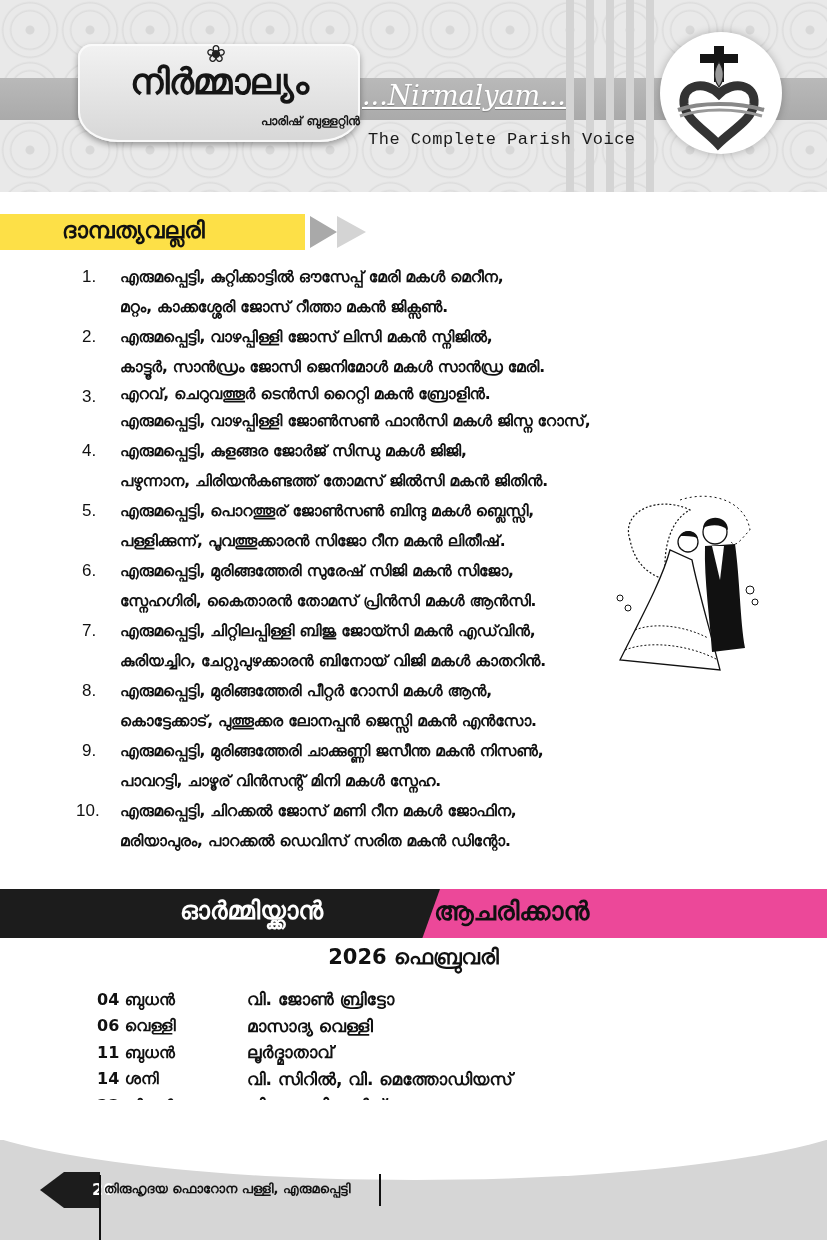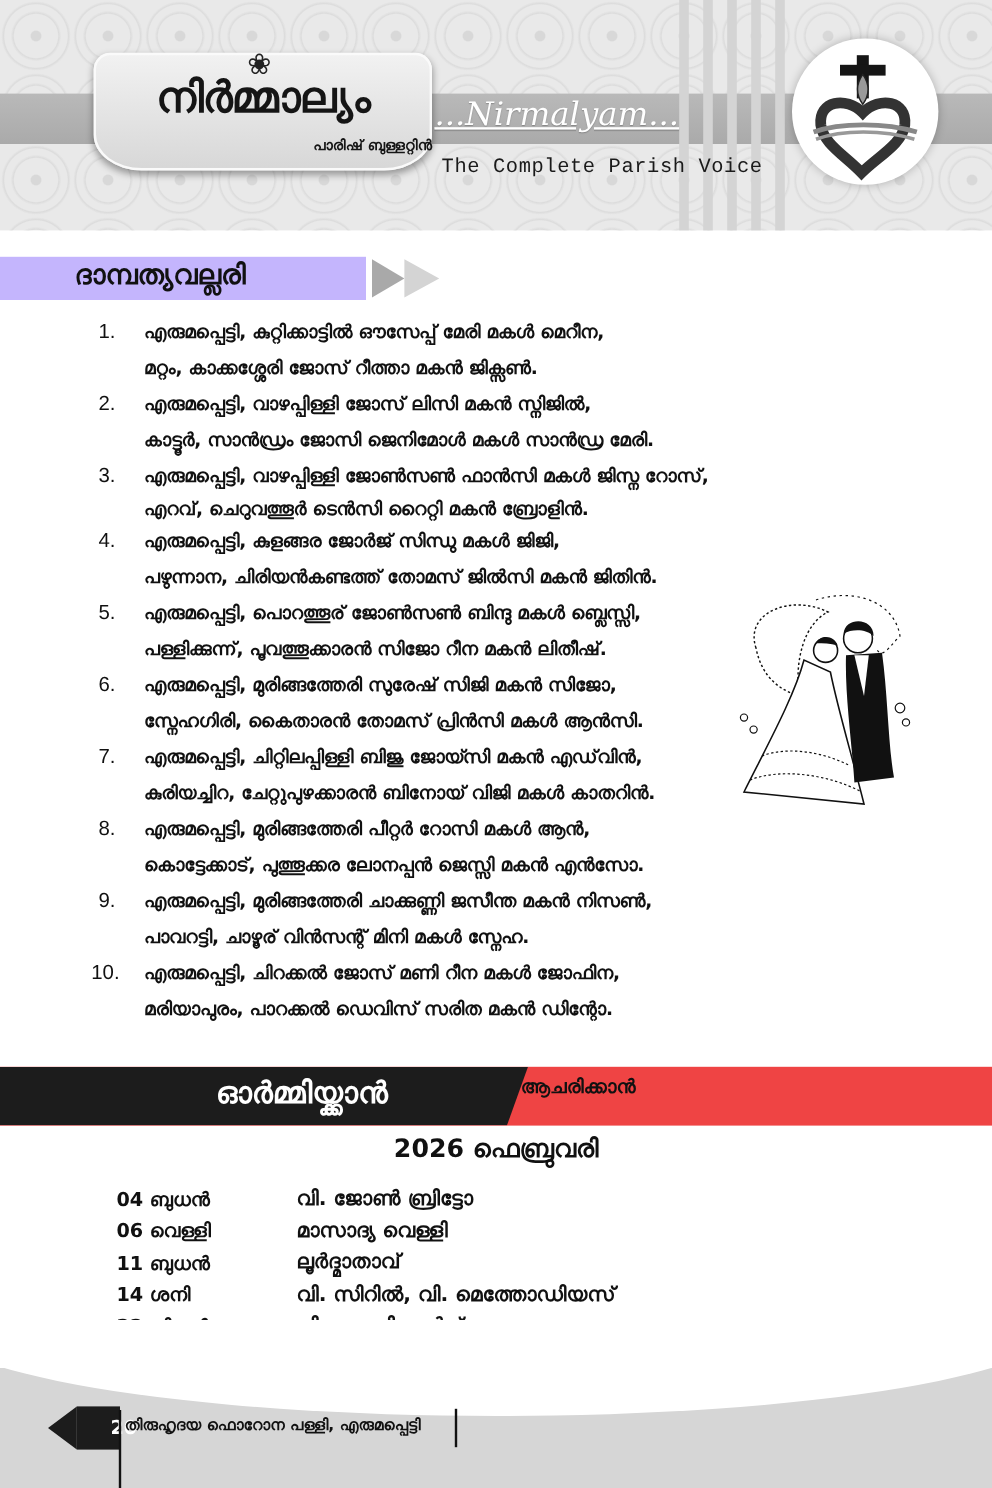--- a/index.html
+++ b/index.html
@@ -52,51 +52,51 @@
   .brand-tagline {
     position: absolute; left: 368px; top: 130px;
     font-family: "Liberation Mono", monospace; font-size: 17px; color: #1a1a1a; letter-spacing: 0.5px;
   }
   .emblem {
     position: absolute; left: 660px; top: 32px; width: 122px; height: 122px; border-radius: 50%;
     background: #ffffff; box-shadow: 0 0 8px rgba(0,0,0,0.25);
   }
   
   .sec1-heading {
-    position: absolute; left: 0; top: 214px; width: 305px; height: 36px; background: #c4b5fd;
+    position: absolute; left: 0; top: 214px; width: 305px; height: 36px; background: #fde047;
   }
   .sec1-heading span {
     position: absolute; left: 62px; top: 3px; font-weight: bold; font-size: 23px; color: #111;
   }
   .arrow { position: absolute; top: 216px; width: 0; height: 0;
     border-top: 16px solid transparent; border-bottom: 16px solid transparent; }
   .arrow.a1 { left: 310px; border-left: 27px solid #a9a9a9; }
   .arrow.a2 { left: 337px; border-left: 29px solid #d4d4d4; }
 
   
   .marriage-list { position: absolute; left: 80px; top: 262px; width: 620px; }
   .m-item { position: relative; padding-left: 40px; }
   .m-num { position: absolute; left: 2px; top: 0; font-family: "Liberation Sans", sans-serif; font-size: 17px; line-height: 30px; }
   .m-line { font-weight: bold; font-size: 15.5px; line-height: 30px; white-space: nowrap; letter-spacing: -0.2px; }
   .m-line.l2 { line-height: 30px; }
   .wedding-art {
     position: absolute; left: 600px; top: 480px; width: 180px; height: 200px;
   }
 
   
-  .banner { position: absolute; left: 0; top: 889px; width: 827px; height: 49px; background: #ef4444; }
+  .banner { position: absolute; left: 0; top: 889px; width: 827px; height: 49px; background: #ec4899; }
   .banner-dark {
     position: absolute; left: 0; top: 0; width: 440px; height: 49px; background: #1c1c1c;
     clip-path: polygon(0 0, 100% 0, 96% 100%, 0 100%);
   }
   .banner-left {
     position: absolute; left: 180px; top: 7px; font-weight: bold; font-size: 25px; color: #ffffff;
   }
   .banner-right {
-    position: absolute; left: 434px; top: 7px; font-weight: bold; font-size: 16px; color: #111;
+    position: absolute; left: 434px; top: 7px; font-weight: bold; font-size: 26px; color: #111;
   }
   .month-title {
     position: absolute; left: 0; top: 945px; width: 827px; text-align: center;
     font-weight: bold; font-size: 21px; color: #111;
   }
   
   .cal { position: absolute; left: 97px; top: 986px; width: 520px; }
   .cal-row { display: flex; height: 26.5px; align-items: center; }
   .cal-date { width: 150px; font-weight: bold; font-size: 16px; }
   .cal-event { font-size: 17px; font-weight: bold; }
@@ -169,22 +169,22 @@
     <div class="m-line">എരുമപ്പെട്ടി, കുറ്റിക്കാട്ടിൽ ഔസേപ്പ് മേരി മകൾ മെറീന,</div>
     <div class="m-line l2">മറ്റം, കാക്കശ്ശേരി ജോസ് റീത്താ മകൻ ജിക്സൺ.</div>
   </div>
   <div class="m-item">
     <span class="m-num">2.</span>
     <div class="m-line">എരുമപ്പെട്ടി, വാഴപ്പിള്ളി ജോസ് ലിസി മകൻ സ്നിജിൽ,</div>
     <div class="m-line l2">കാട്ടൂർ, സാൻഡ്രം ജോസി ജെനിമോൾ മകൾ സാൻഡ്ര മേരി.</div>
   </div>
   <div class="m-item">
     <span class="m-num">3.</span>
+    <div class="m-line l2" style="line-height:24px">എറവ്, ചെറുവത്തൂർ ടെൻസി റൈറ്റി മകൻ ബ്രോളിൻ.</div>
     <div class="m-line">എരുമപ്പെട്ടി, വാഴപ്പിള്ളി ജോൺസൺ ഫാൻസി മകൾ ജിസ്ന റോസ്,</div>
-    <div class="m-line l2" style="line-height:24px">എറവ്, ചെറുവത്തൂർ ടെൻസി റൈറ്റി മകൻ ബ്രോളിൻ.</div>
   </div>
   <div class="m-item">
     <span class="m-num">4.</span>
     <div class="m-line">എരുമപ്പെട്ടി, കുളങ്ങര ജോർജ് സിന്ധു മകൾ ജിജി,</div>
     <div class="m-line l2">പഴുന്നാന, ചിരിയൻകണ്ടത്ത് തോമസ് ജിൽസി മകൻ ജിതിൻ.</div>
   </div>
   <div class="m-item">
     <span class="m-num">5.</span>
     <div class="m-line">എരുമപ്പെട്ടി, പൊറത്തൂര് ജോൺസൺ ബിന്ദു മകൾ ബ്ലെസ്സി,</div>
     <div class="m-line l2">പള്ളിക്കുന്ന്, പൂവത്തൂക്കാരൻ സിജോ റീന മകൻ ലിതീഷ്.</div>

